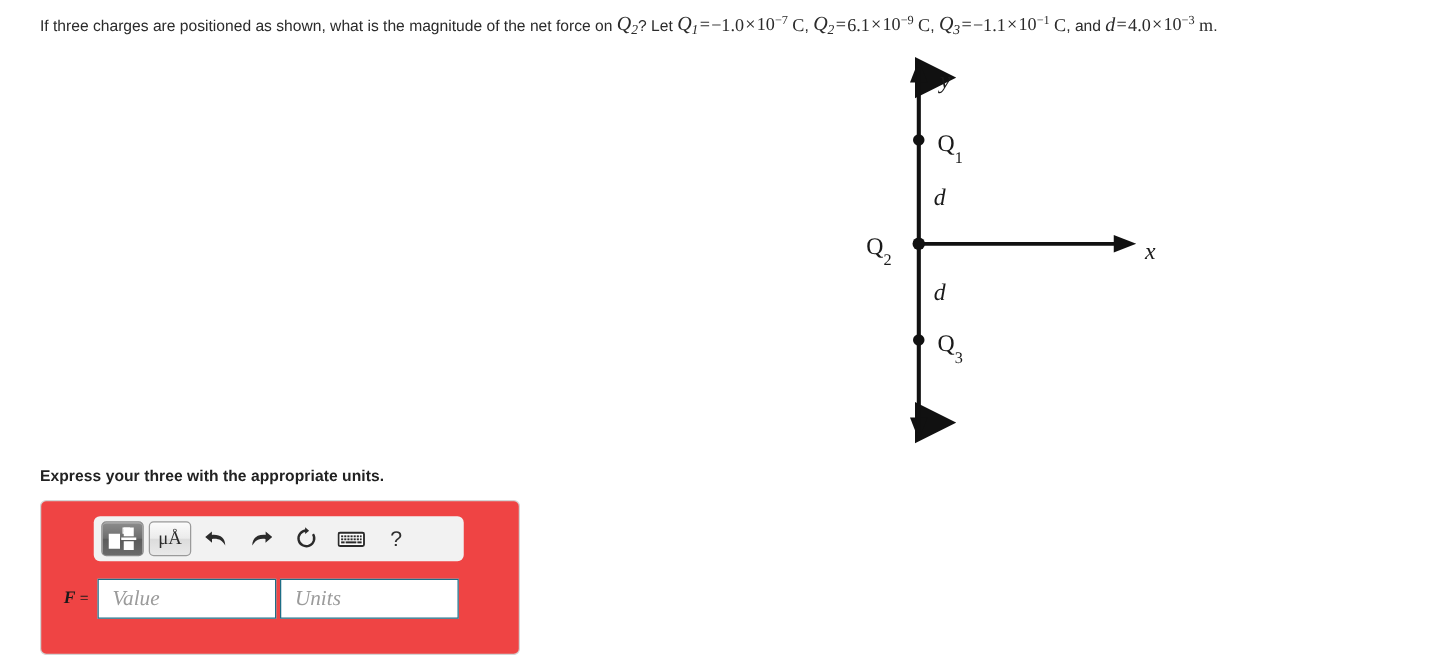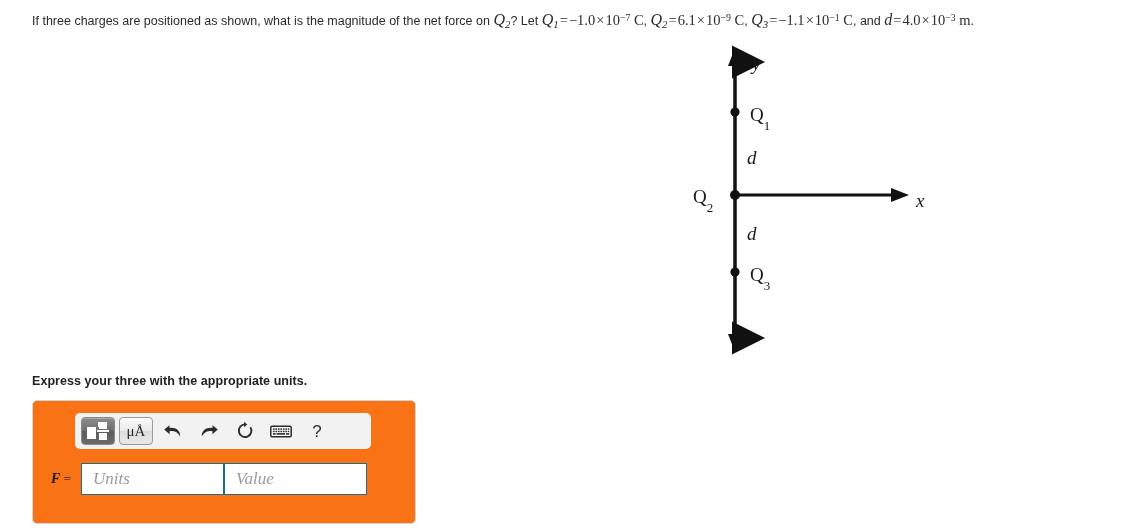--- a/index.html
+++ b/index.html
@@ -95,21 +95,21 @@
 
   
   #answer-box {
     position: absolute;
     left: 32px;
     top: 400px;
     width: 384px;
     height: 124px;
     border: 1px solid #d4d4d4;
     border-radius: 5px;
-    background: #f97316;
+    background: #ef4444;
     box-sizing: border-box;
   }
 
   #answer-toolbar {
     position: absolute;
     left: 42px;
     top: 12px;
     width: 296px;
     height: 36px;
     background: #f2f2f2;
@@ -337,16 +337,16 @@
       </svg>
     </div>
 
     <div class="tb-plain" title="help">
       <span class="tb-qmark">?</span>
     </div>
   </div>
 
   <div id="answer-row">
     <span id="f-label"><span class="fv">F</span> <span class="fe">=</span></span>
+    <input id="value-input" class="ans-input" type="text" placeholder="Value" style="">
     <input id="units-input" class="ans-input" type="text" placeholder="Units" style="">
-    <input id="value-input" class="ans-input" type="text" placeholder="Value" style="">
   </div>
 </div>
 
 </body></html>

